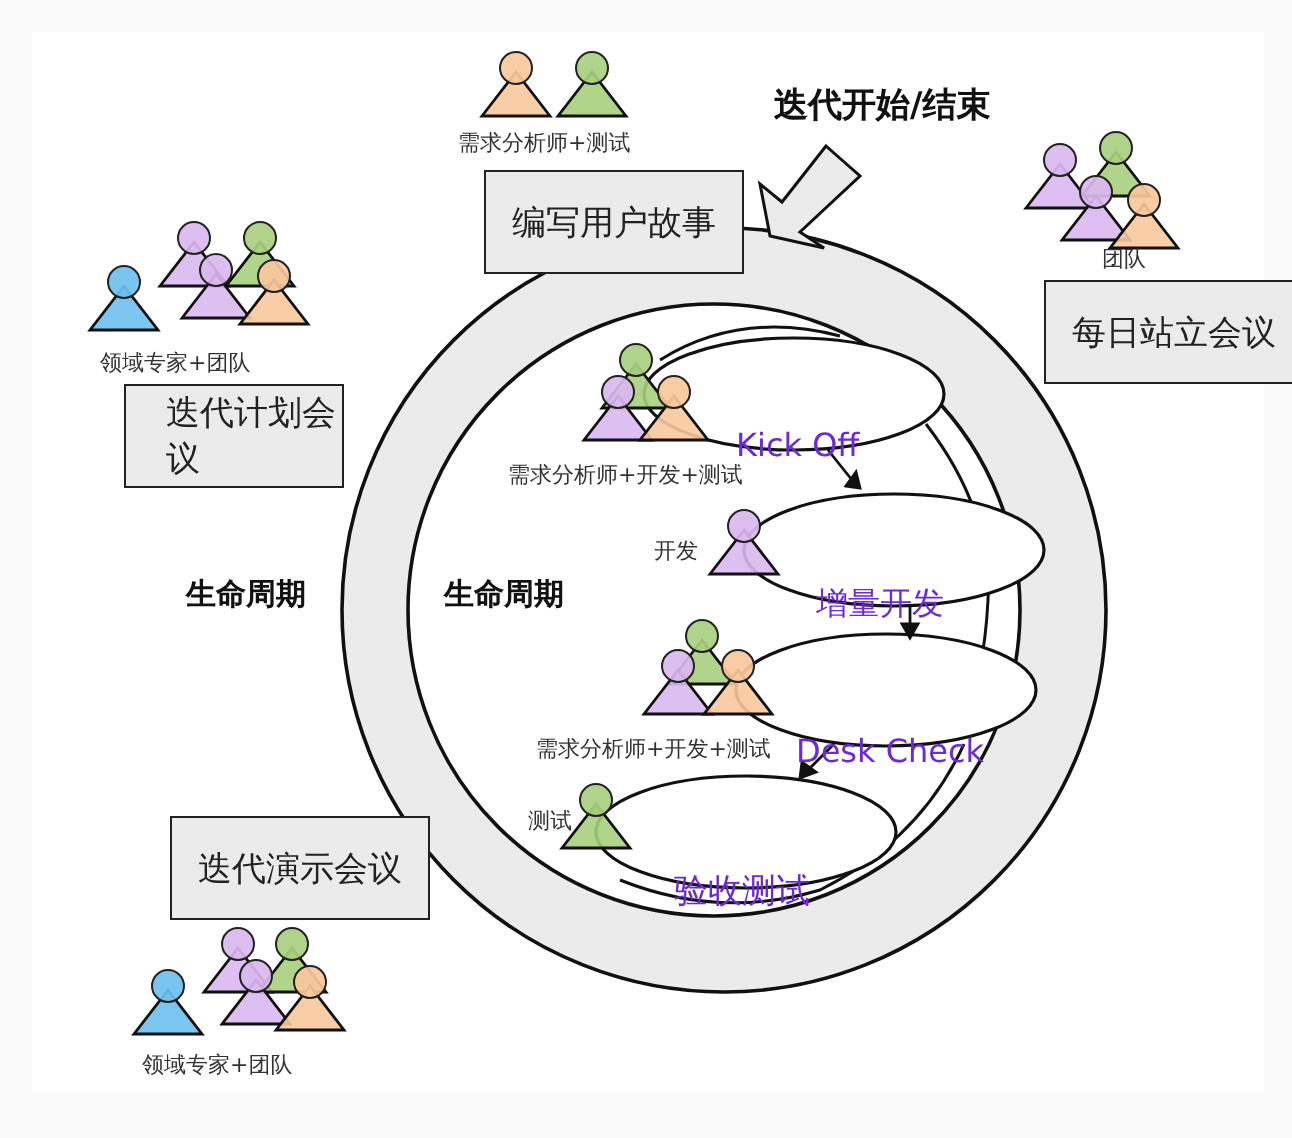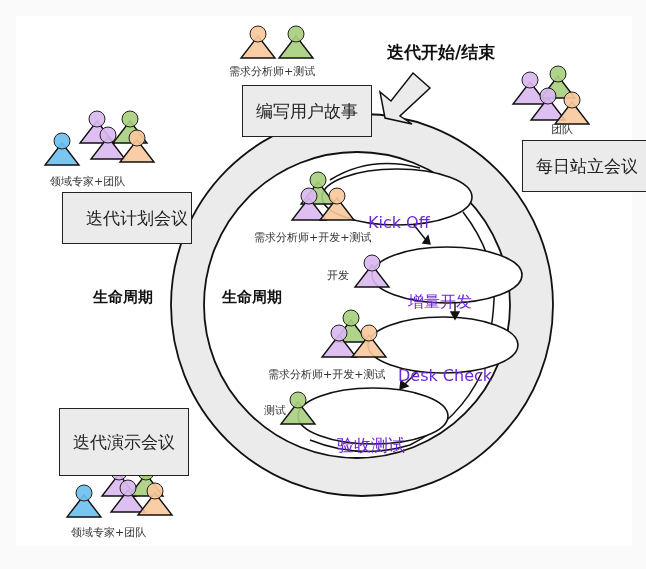--- a/index.html
+++ b/index.html
@@ -147,24 +147,24 @@
       </g>
     </g>
 </svg>
 
 <div class="box" style="left:216px;top:85px;width:130px;height:52px;">
   <span>编写用户故事</span>
 </div>
 <div class="box" style="left:496px;top:140px;width:130px;height:52px;">
   <span>每日站立会议</span>
 </div>
-<div class="box" style="left:36px;top:192px;width:130px;height:52px;padding-left:20px;">
+<div class="box" style="left:36px;top:192px;width:110px;height:52px;padding-left:20px;">
   <span>迭代计划会议</span>
 </div>
-<div class="box" style="left:33px;top:408px;width:130px;height:68px;">
+<div class="box" style="left:59px;top:408px;width:130px;height:52px;">
   <span>迭代演示会议</span>
 </div>
 
 <div class="lbl" style="left:229px;top:64px;">需求分析师+测试</div>
 <div class="lbl" style="left:551px;top:122px;">团队</div>
 <div class="lbl" style="left:50px;top:174px;">领域专家+团队</div>
 <div class="lbl" style="left:71px;top:525px;">领域专家+团队</div>
 
 <div class="lbl" style="left:254px;top:230px;">需求分析师+开发+测试</div>
 <div class="lbl" style="left:327px;top:268px;">开发</div>

